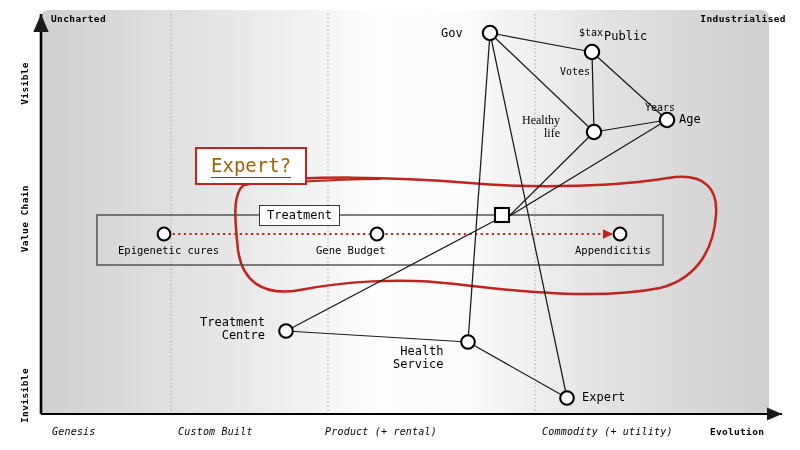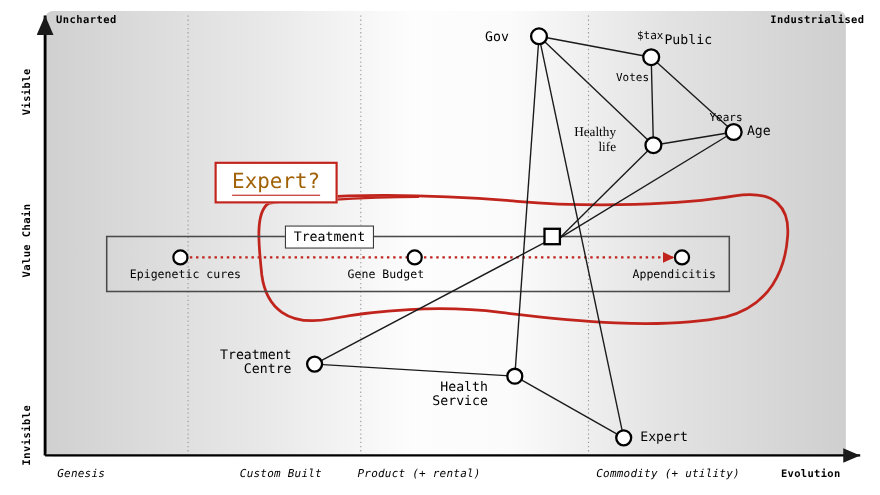--- a/index.html
+++ b/index.html
@@ -105,21 +105,21 @@
   </svg>
 
   <div class="lbl axis-cap" style="left:51px;top:13px;">Uncharted</div>
   <div class="lbl axis-cap" style="right:14px;top:13px;text-align:right;">Industrialised</div>
 
   <div class="lbl axis-rot" style="left:30px;top:62px;transform:rotate(-90deg) translate(-100%,-100%);">Visible</div>
   <div class="lbl axis-rot" style="left:30px;top:185px;transform:rotate(-90deg) translate(-100%,-100%);">Value Chain</div>
   <div class="lbl axis-rot" style="left:30px;top:368px;transform:rotate(-90deg) translate(-100%,-100%);">Invisible</div>
 
   <div class="lbl evo-tick" style="left:52px;top:426px;">Genesis</div>
-  <div class="lbl evo-tick" style="left:178px;top:426px;margin-left:40px;">Custom Built</div>
+  <div class="lbl evo-tick" style="left:178px;top:426px;">Custom Built</div>
   <div class="lbl evo-tick" style="left:325px;top:426px;">Product (+ rental)</div>
   <div class="lbl evo-tick" style="left:542px;top:426px;">Commodity (+ utility)</div>
   <div class="lbl evo-word" style="left:710px;top:426px;">Evolution</div>
 
   <div class="lbl node-lbl" style="left:441px;top:27px;">Gov</div>
   <div class="lbl node-lbl" style="left:604px;top:30px;">Public</div>
   <div class="lbl node-lbl" style="left:522px;top:114px;white-space:pre;font-family:Liberation Serif, serif;">Healthy
   life</div>
   <div class="lbl node-lbl" style="left:679px;top:113px;">Age</div>
 

